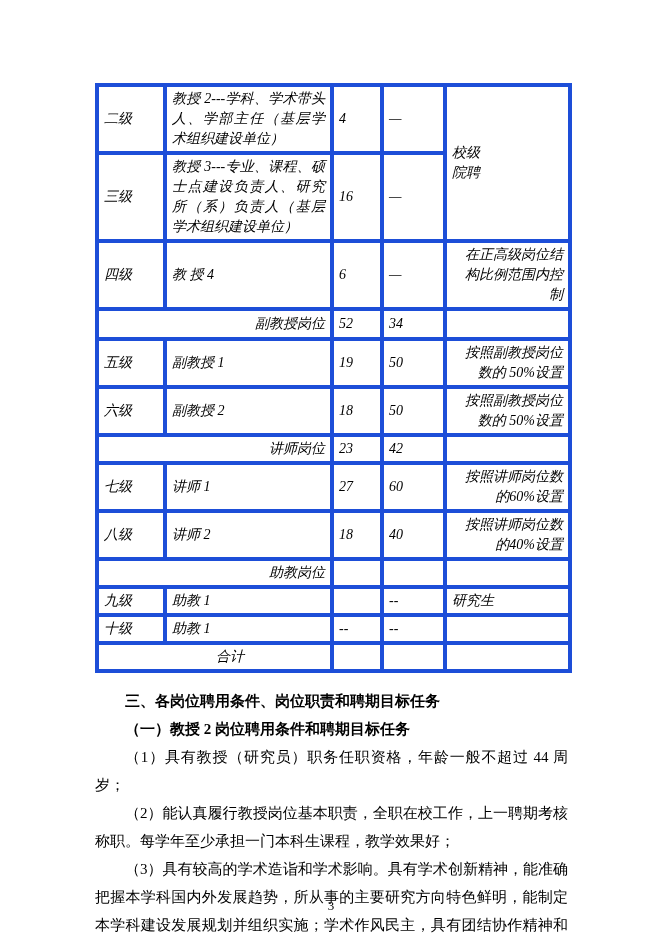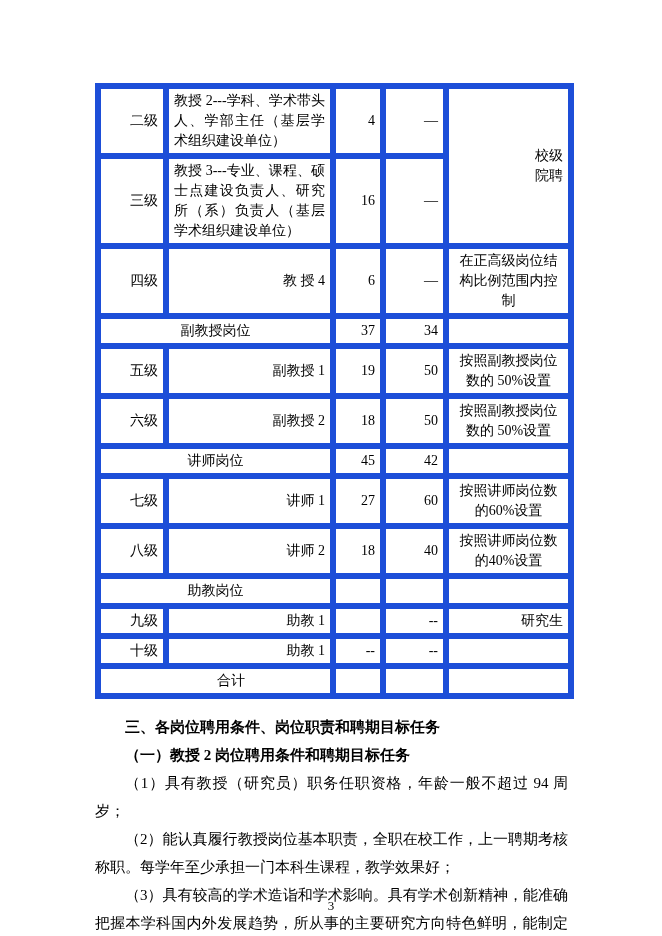--- a/index.html
+++ b/index.html
@@ -5,25 +5,25 @@
   html,body{margin:0;padding:0;background:#ffffff;}
   body{
     width:662px;height:936px;
     font-family:"Liberation Serif","DejaVu Serif",serif;
     color:#000;position:relative;overflow:hidden;
   }
   .page{position:absolute;left:0;top:0;width:662px;height:936px;background:#fff;}
   .content{position:absolute;left:95px;top:83px;width:473px;}
 
   table.pos{border-collapse:collapse;width:473px;font-size:14px;line-height:20px;table-layout:fixed;}
-  table.pos td{border:6px solid #1d4ed8;padding:2px 5px;vertical-align:middle;word-break:break-all;}
-  td.c{text-align:right;}
-  td.l{text-align:center;}
+  table.pos td{border:4px solid #1d4ed8;padding:2px 5px;vertical-align:middle;word-break:break-all;font-style:italic;}
+  td.c{text-align:left;}
+  td.l{text-align:right;}
   td.j{text-align:justify;text-justify:inter-ideograph;}
-  td.pre{white-space:pre-line;text-align:right;}
+  td.pre{white-space:pre-line;text-align:left;}
   td.grp{padding-left:6px;margin-top:21px;}
 
   .bodytext{margin-top:14px;font-size:15px;line-height:28px;text-align:justify;}
   .bodytext p{margin:0;text-indent:2em;}
   .bodytext p.h{font-weight:bold;}
 
   .pagenum{position:absolute;left:0;right:0;top:898px;text-align:center;font-size:13px;font-family:"Liberation Serif","DejaVu Serif",serif;}
 </style>
 </head>
 <body>
@@ -56,41 +56,41 @@
         </tr>
         <tr style="height:36px">
           <td class="c">四级</td>
           <td class="c">教 授 4</td>
           <td class="c">6</td>
           <td class="c">—</td>
           <td class="l">在正高级岗位结构比例范围内控制</td>
         </tr>
         <tr style="height:30px">
           <td class="l grp" colspan="2">副教授岗位</td>
-          <td class="c">37</td>
+          <td class="c">52</td>
           <td class="c">34</td>
           <td class="l"></td>
         </tr>
         <tr style="height:40px">
           <td class="c">五级</td>
           <td class="c">副教授 1</td>
           <td class="c">19</td>
           <td class="c">50</td>
           <td class="l">按照副教授岗位数的 50%设置</td>
         </tr>
         <tr style="height:40px">
           <td class="c">六级</td>
           <td class="c">副教授 2</td>
           <td class="c">18</td>
           <td class="c">50</td>
           <td class="l">按照副教授岗位数的 50%设置</td>
         </tr>
         <tr style="height:28px">
           <td class="l grp" colspan="2">讲师岗位</td>
-          <td class="c">45</td>
+          <td class="c">23</td>
           <td class="c">42</td>
           <td class="l"></td>
         </tr>
         <tr style="height:40px">
           <td class="c">七级</td>
           <td class="c">讲师 1</td>
           <td class="c">27</td>
           <td class="c">60</td>
           <td class="l">按照讲师岗位数的60%设置</td>
         </tr>
@@ -126,21 +126,21 @@
           <td class="c"></td>
           <td class="c"></td>
           <td class="c"></td>
         </tr>
       </tbody>
     </table>
 
     <div class="bodytext">
       <p class="h">三、各岗位聘用条件、岗位职责和聘期目标任务</p>
       <p class="h">（一）教授 2 岗位聘用条件和聘期目标任务</p>
-      <p>（1）具有教授（研究员）职务任职资格，年龄一般不超过 94 周岁；</p>
+      <p>（1）具有教授（研究员）职务任职资格，年龄一般不超过 44 周岁；</p>
       <p>（2）能认真履行教授岗位基本职责，全职在校工作，上一聘期考核称职。每学年至少承担一门本科生课程，教学效果好；</p>
       <p>（3）具有较高的学术造诣和学术影响。具有学术创新精神，能准确把握本学科国内外发展趋势，所从事的主要研究方向特色鲜明，能制定本学科建设发展规划并组织实施；学术作风民主，具有团结协作精神和较强的组织、管理和协调能力，胜任学术团队领导工作，能有效组织学术团队开展科学研究；重视引进和培养优秀青年学术人才。</p>
     </div>
 
   </div>
 
   <div class="pagenum">3</div>
 </div>
 
 </body></html>

